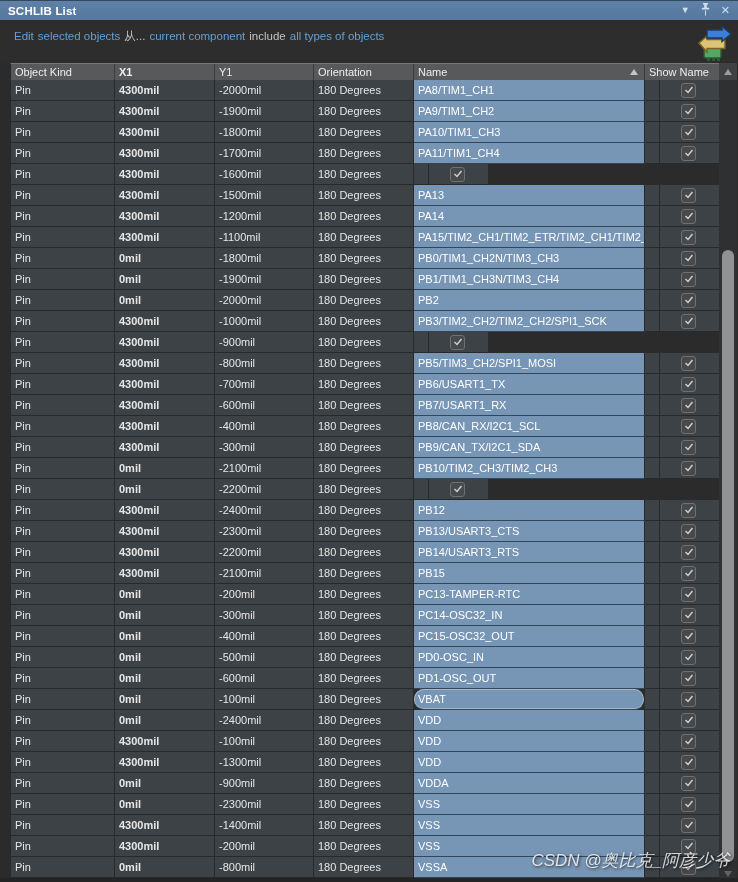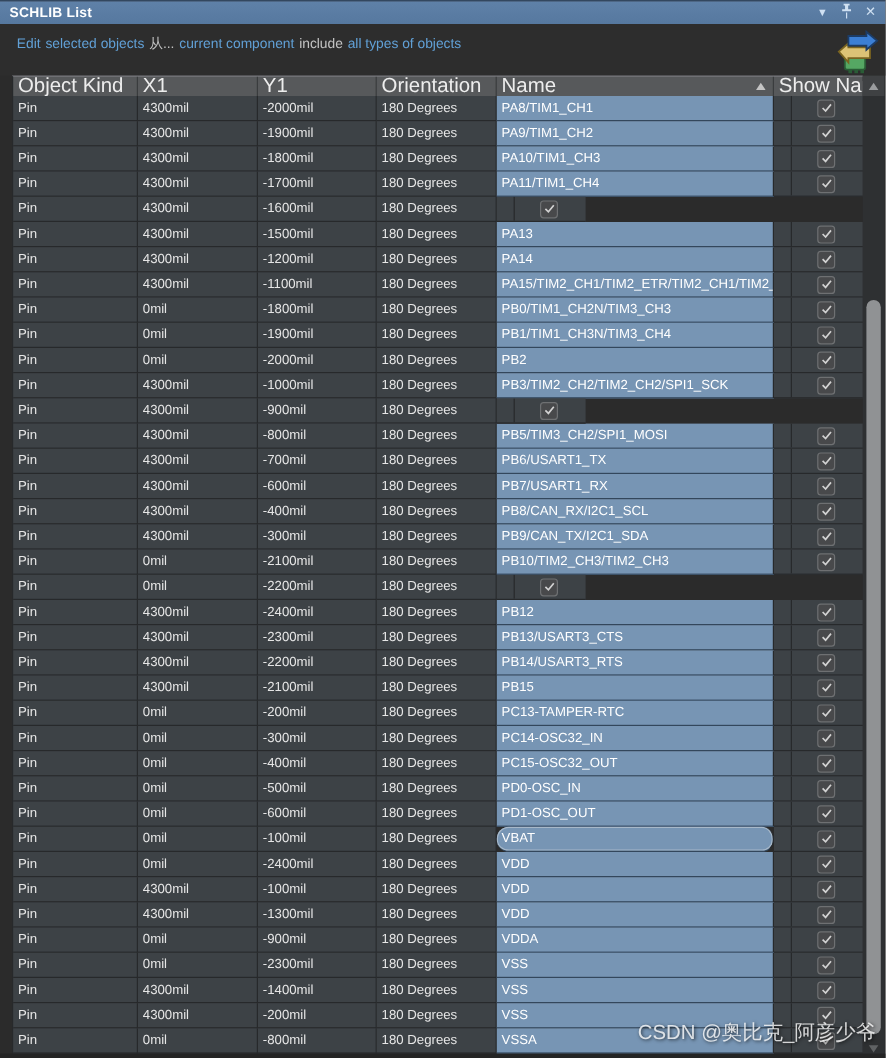--- a/index.html
+++ b/index.html
@@ -21,34 +21,34 @@
   .filter-line { position:absolute; left:14px; top:9px; font-size:11.5px; white-space:nowrap; }
   .filter-line span { margin-right:4px; }
   .flink { color:#61a0d6; }
   .ftext { color:#c3c3c3; }
   .panel-logo { position:absolute; right:5px; top:5px; width:36px; height:38px; }
 
   
   .table { position:absolute; left:10px; top:63px; width:709px; }
   .thead { display:flex; height:17px; background:#57595b; border-top:1px solid #75777a;
     border-left:1px solid #27292b; }
-  .th { color:#ededed; font-size:17px; line-height:16px; padding-left:4px;
+  .th { color:#ededed; font-size:11px; line-height:16px; padding-left:4px;
     border-right:1px solid #3a3c3e; position:relative; overflow:hidden; white-space:nowrap; }
   .tbody { border-left:1px solid #27292b; }
   .row { display:flex; height:21px; }
   .td { background:#3d4246; color:#e6e6e6; font-size:11px; line-height:20px; padding-left:4px;
     border-right:1px solid #27292b; border-bottom:1px solid #27292b;
     overflow:hidden; white-space:nowrap; }
   .td.name { background:#7795b4; color:#ffffff; border-bottom:1px solid #33475c; }
   .td.name.focused { box-shadow:inset 0 0 0 1px #a7b8c9;border-radius:10px; }
   .td.showname { display:flex; align-items:center; justify-content:flex-start;
     padding-left:36px; position:relative; }
   .td.showname::before { content:""; position:absolute; left:14px; top:0; bottom:0;
     width:1px; background:#27292b; }
-  .col-0{width:104px;} .col-1{width:100px;} .col-2{width:99px;}
+  .col-0{width:104px;} .col-1{width:100px;font-weight:bold;} .col-2{width:99px;}
   .col-3{width:100px;} .col-4{width:231px;} .col-5{width:74px; border-right:none;}
   .sort-arrow { position:absolute; right:6px; top:5px; width:0; height:0;
     border-left:4px solid transparent; border-right:4px solid transparent;
     border-bottom:6px solid #c4c4c4; }
   .checkbox { width:15px; height:15px; background:#48494b; border:1px solid #6e7072;
     border-radius:3px; display:flex; align-items:center; justify-content:center; }
 
   
   .vscroll { position:absolute; left:719px; top:63px; width:18px; height:819px; background:#2e3032; }
   .scroll-btn { position:absolute; left:0; width:18px; height:17px; background:#3f4143;
@@ -58,21 +58,21 @@
   .arr-up { width:0; height:0; border-left:4px solid transparent; border-right:4px solid transparent;
     border-bottom:6px solid #9a9c9e; }
   .arr-down { width:0; height:0; border-left:4px solid transparent; border-right:4px solid transparent;
     border-top:6px solid #606264; }
   .thumb { position:absolute; left:3px; top:187px; width:12px; height:612px;
     background:#909294; border-radius:6px; }
 
   .bottom-strip { position:absolute; left:0; top:878px; width:738px; height:4px; background:#242424; }
 
   .watermark { position:absolute; right:8px; top:849px; font-size:17px;
-    color:rgba(255,255,255,0.8); text-shadow:1px 1px 3px rgba(0,0,0,0.7); white-space:nowrap; }
+    color:rgba(255,255,255,0.8); text-shadow:1px 1px 3px rgba(0,0,0,0.7); white-space:nowrap;font-style:italic; }
 </style>
 </head>
 <body>
 
 <div class="panel">
 
   <div class="titlebar">
     <span class="title">SCHLIB List</span>
     <span class="tb-icons">
       <span class="tb-icon">▼</span>

